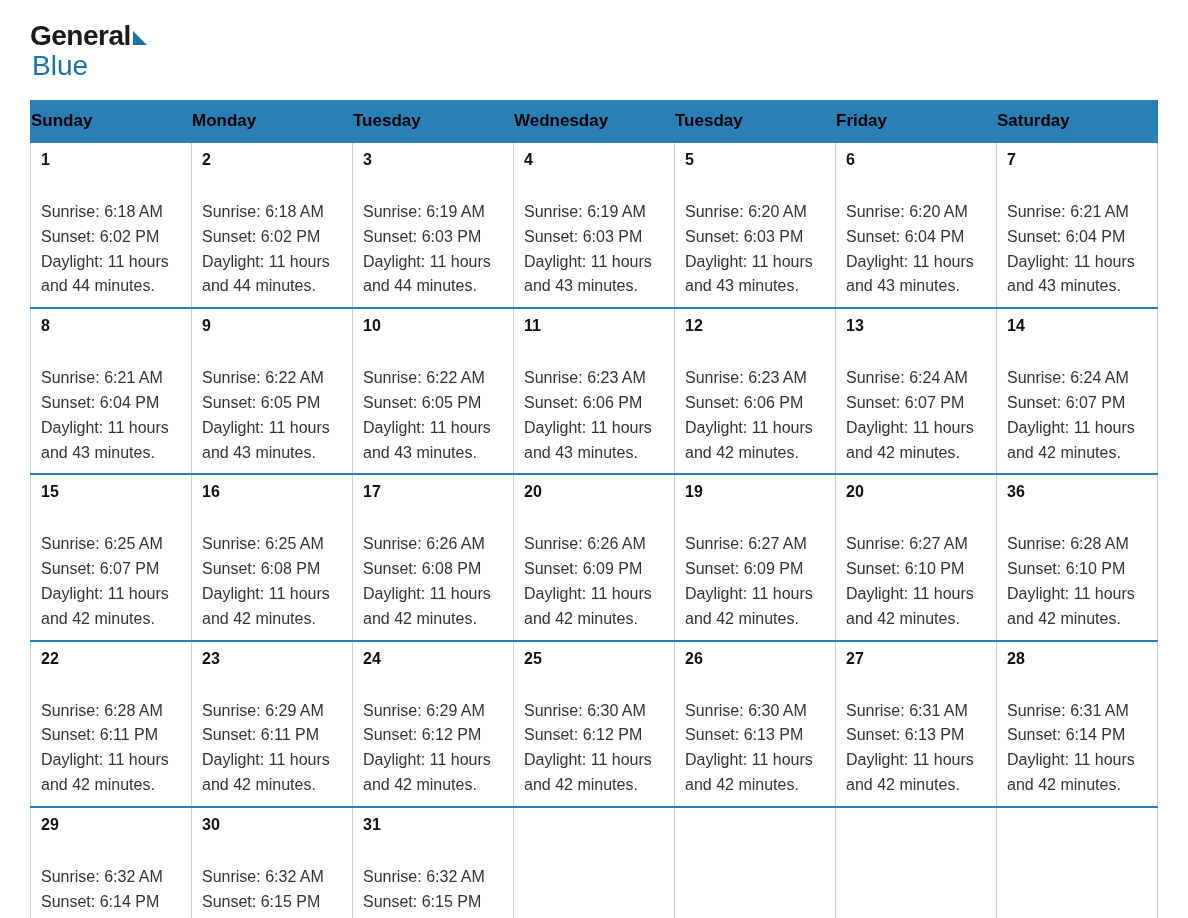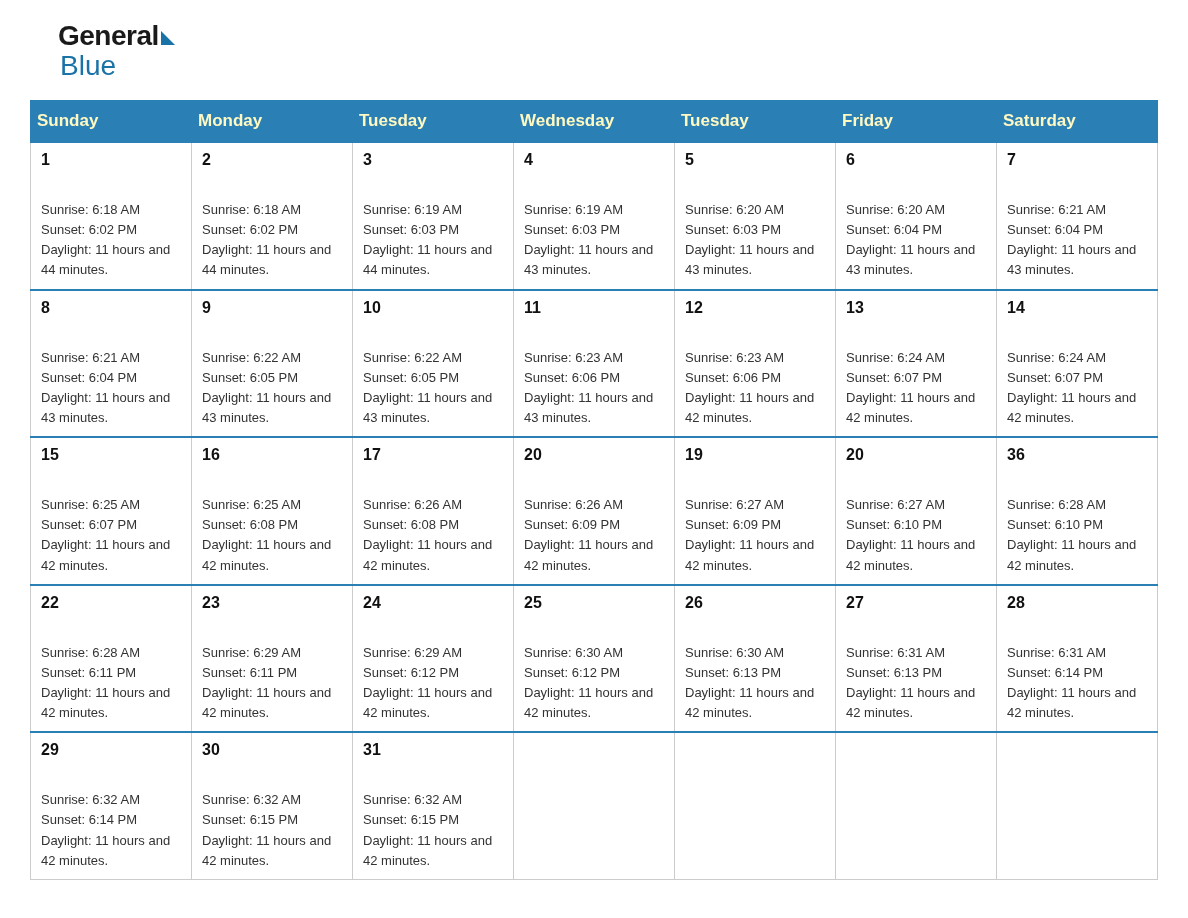--- a/index.html
+++ b/index.html
@@ -13,21 +13,20 @@
     .header {
       display: flex;
       justify-content: space-between;
       align-items: flex-start;
       margin-bottom: 18px;
     }
     .logo {
       display: flex;
       flex-direction: column;
       align-items: flex-start;
-      margin-left: 28px;
     }
     .logo-top {
       display: flex;
       align-items: center;
     }
     .logo-general {
       font-size: 28px;
       font-weight: bold;
       color: #1a1a1a;
       letter-spacing: -0.5px;
@@ -63,24 +62,24 @@
       font-weight: 400;
       margin-top: 4px;
     }
     .calendar {
       width: 100%;
       border-collapse: collapse;
       border: 1px solid #aaa;
     }
     .calendar th {
       background-color: #2a7fb5;
-      color: #fef9c3;
+      color: #000000;
       font-size: 17px;
       font-weight: 600;
-      padding: 10px 6px;
+      padding: 10px 0;
       text-align: left;
       border: 1px solid #2a7fb5;
     }
     .calendar td {
       vertical-align: top;
       padding: 8px 10px;
       border: 1px solid #ccc;
       width: calc(100% / 7);
       min-height: 100px;
       font-size: 13px;
@@ -94,21 +93,21 @@
       border-bottom: none;
     }
     .day-num {
       font-size: 16px;
       font-weight: 600;
       display: block;
       margin-bottom: 4px;
       color: #111;
     }
     .day-info {
-      font-size: 13px;
+      font-size: 16px;
       line-height: 1.55;
       color: #333;
       margin-top: 31px;
     }
     .empty-cell {
       background: #fff;
     }
   </style>
 </head>
 <body>

